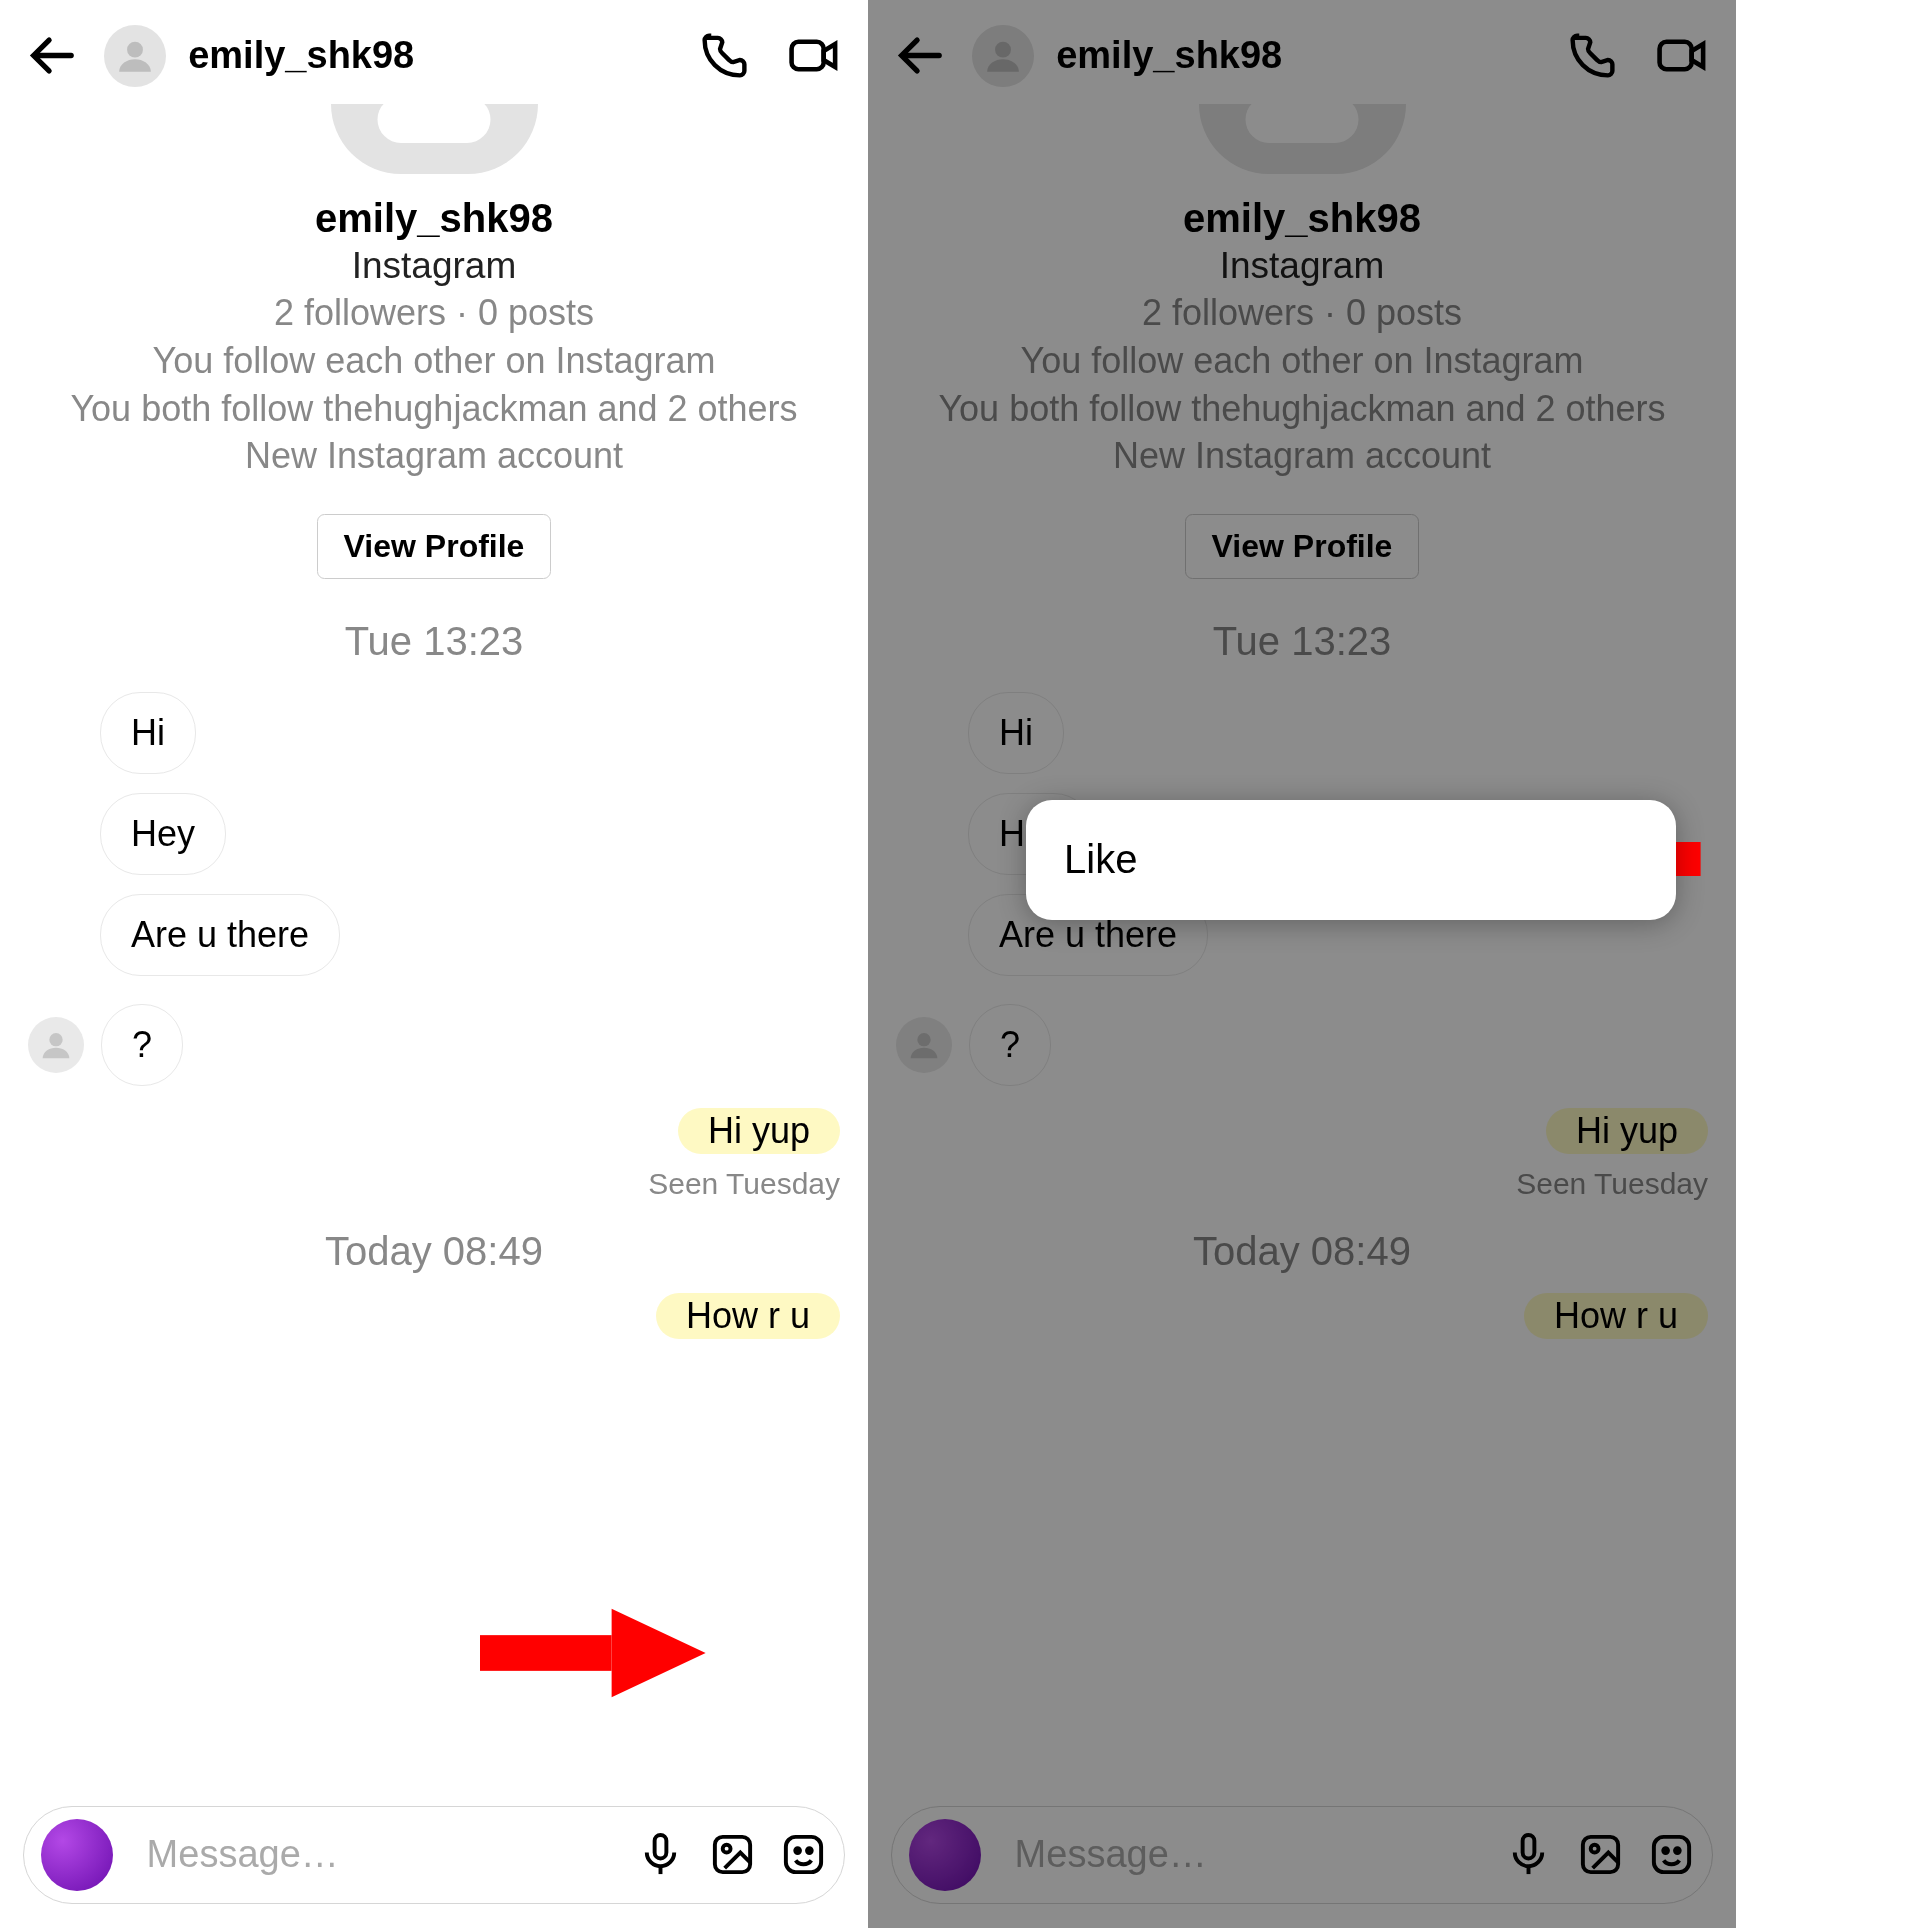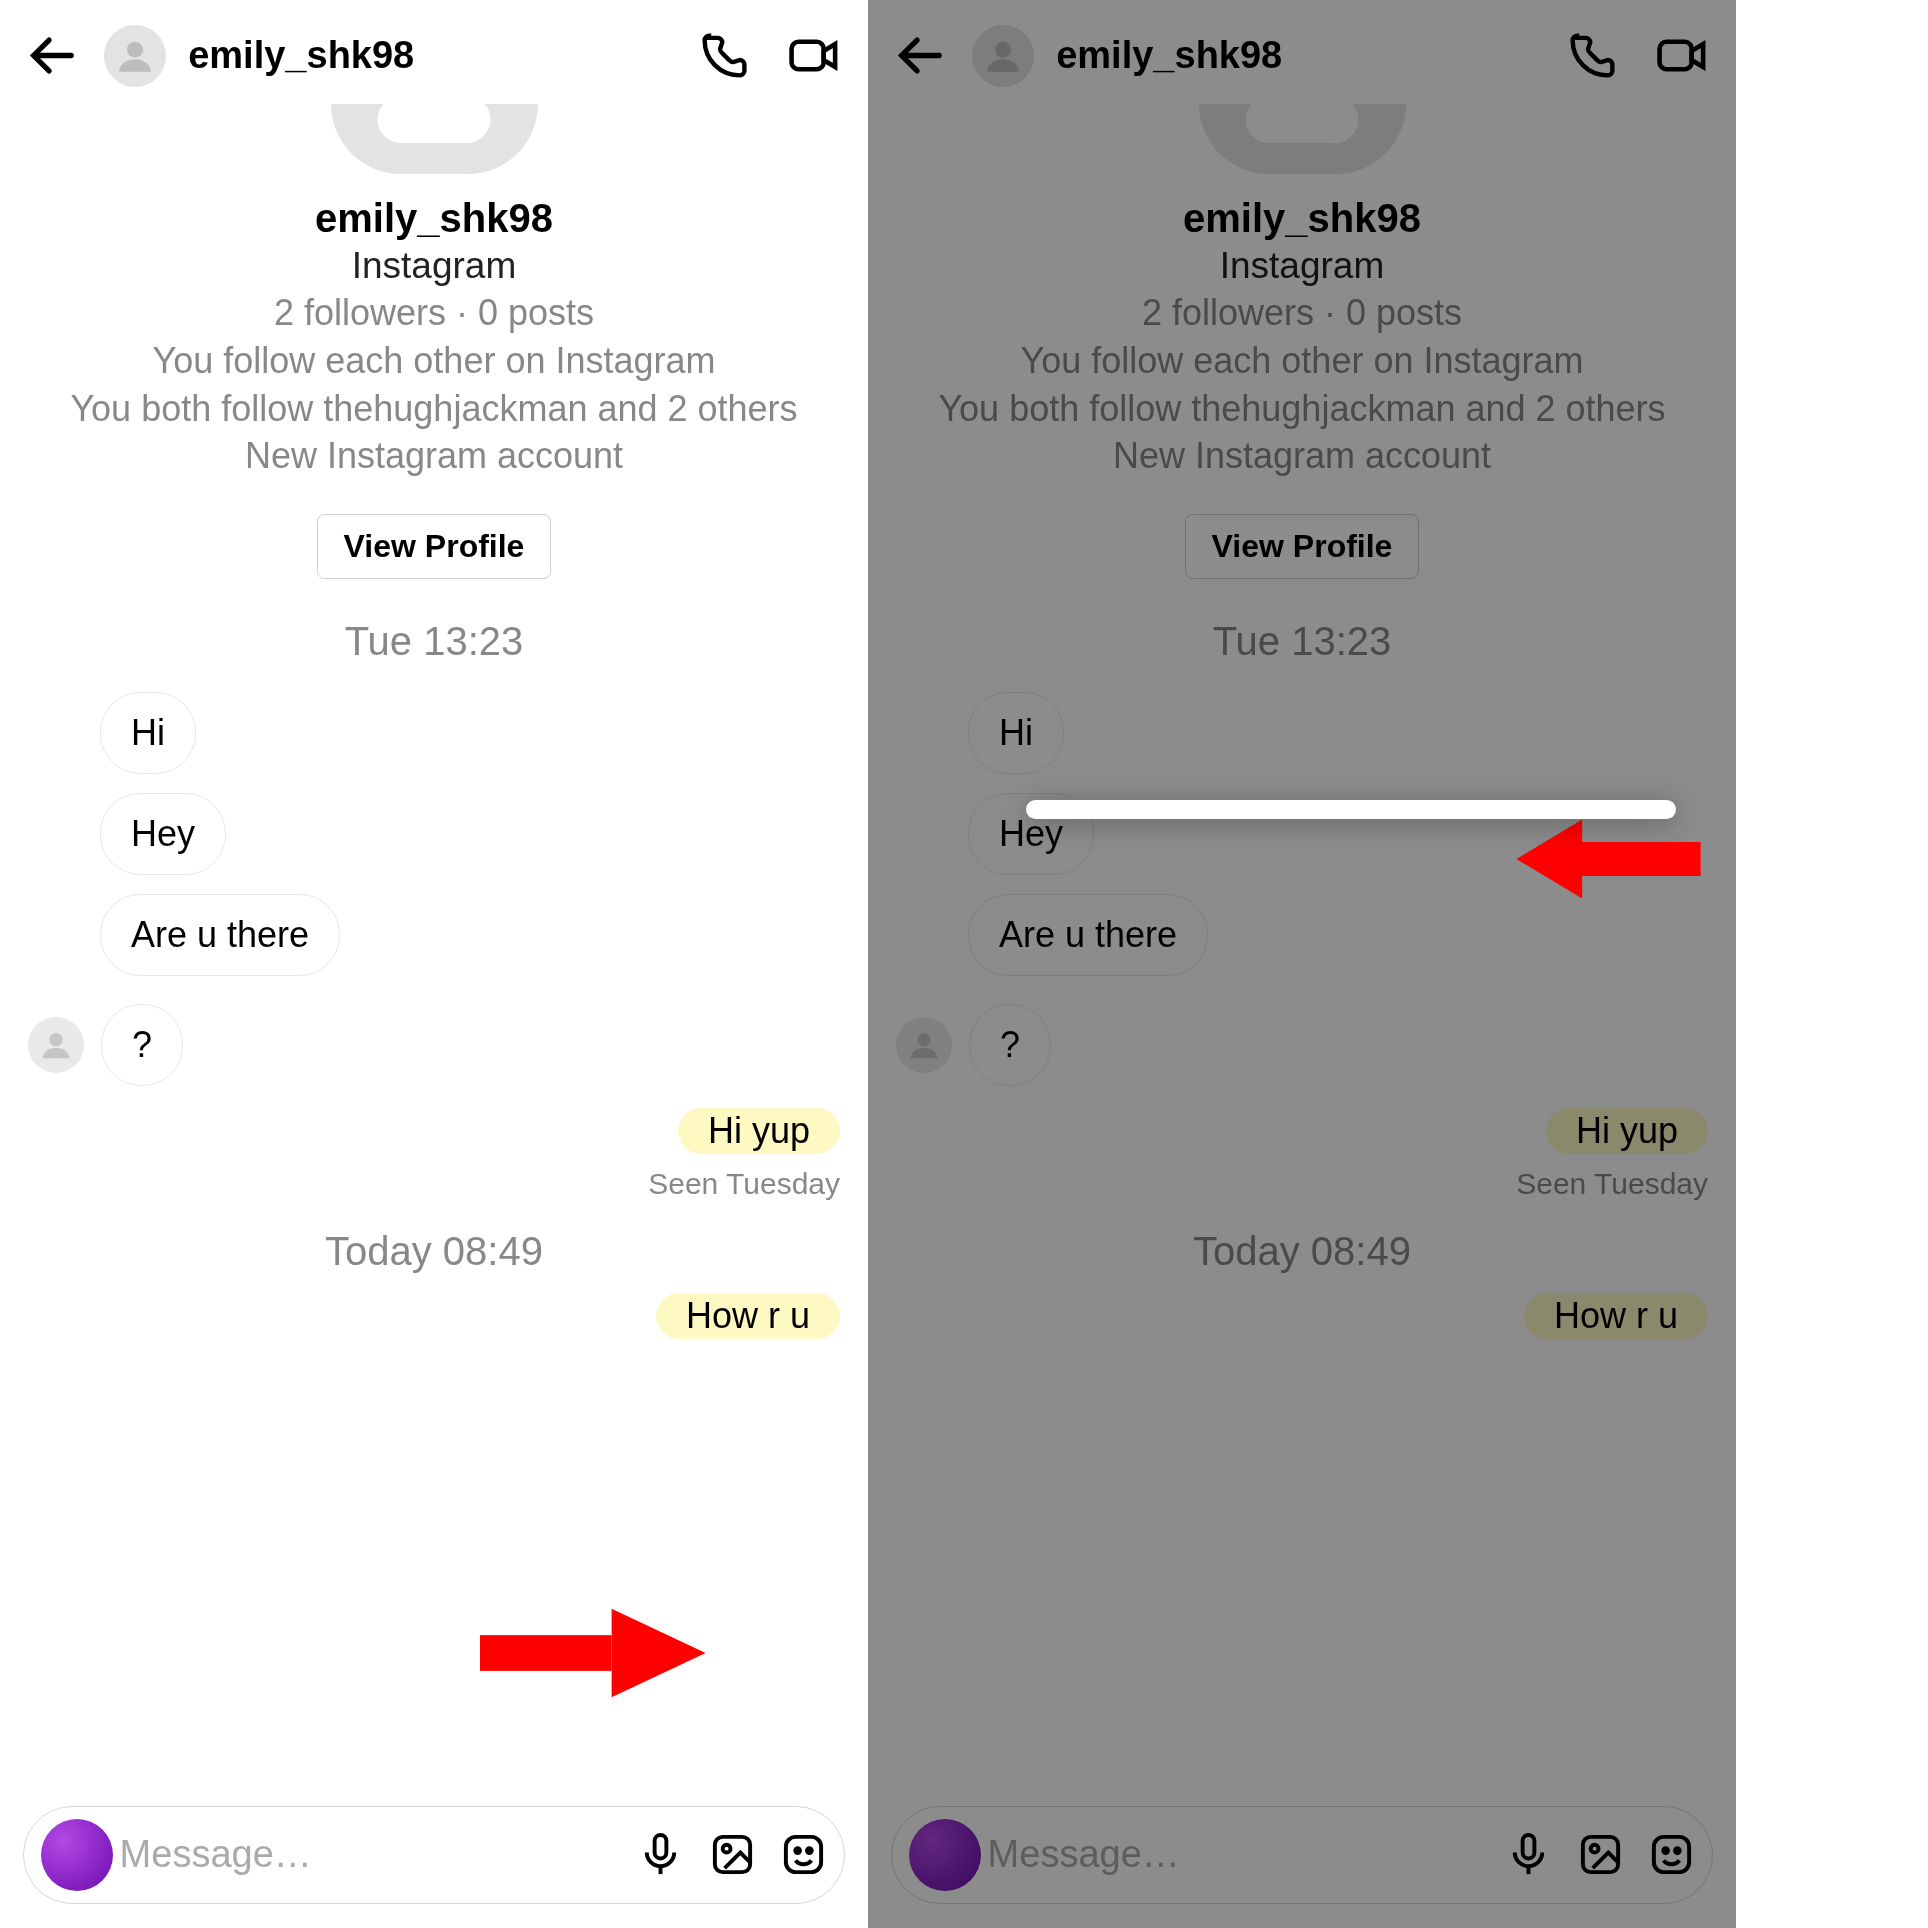--- a/index.html
+++ b/index.html
@@ -26,21 +26,21 @@
   .time-sep { text-align:center; color:#888; font-size:40px; margin:28px 0 19px 0; }
 
   .msgs { padding:0 28px; }
   .bubble-left { background:#fff; border:1.9px solid #e8e8e8; border-radius:40px; padding:19px 30px; font-size:36px; display:inline-block; margin:9.4px 0 9.4px 72px; }
   .row-left-last { display:flex; align-items:center; gap:17px; margin:9.4px 0; }
   .small-avatar { width:56px; height:56px; border-radius:50%; background:#e9e9e9; display:flex; align-items:center; justify-content:center; }
   .bubble-right { background:#fef9c3; border-radius:40px; padding:2px 30px; font-size:36px; display:inline-block; }
   .row-right { text-align:right; margin:13px 0; padding-right:0; }
   .seen { text-align:right; color:#888; font-size:30px; margin-top:5.6px; }
 
-  .composer { position:absolute; bottom:24.5px; left:22.6px; right:22.6px; border:1.9px solid #d6d6d6; border-radius:55px; height:98px; display:flex; align-items:center; padding:0 17px; gap:7px; background:#fff; }
+  .composer { position:absolute; bottom:24.5px; left:22.6px; right:22.6px; border:1.9px solid #d6d6d6; border-radius:55px; height:98px; display:flex; align-items:center; padding:0 17px; gap:34px; background:#fff; }
   .cam-btn { width:72px; height:72px; border-radius:50%; background:radial-gradient(circle at 30% 30%, #b348e6, #6a0dad); }
   .composer-input { flex:1; font-size:38px; color:#aaa; }
   .composer-icons { display:flex; gap:24.5px; }
 
   .red-arrow { position:absolute; z-index:80; }
 
   .popup { position:absolute; z-index:100; background:#fff; border-radius:26px; width:650px; left:158px; top:800px; padding:9.4px 0; box-shadow:0 3.8px 28px rgba(0,0,0,0.3); }
   .popup-item { padding:28px 38px; font-size:40px; cursor:pointer; }
 
   svg { display:block; }
@@ -234,20 +234,21 @@
               <rect x="3" y="3" width="18" height="18" rx="5"></rect>
               <circle cx="9" cy="10" r="1.2" fill="#000"></circle>
               <circle cx="15" cy="10" r="1.2" fill="#000"></circle>
               <path d="M8 15c1 1.5 2.5 2 4 2s3-.5 4-2"></path>
             </svg>
           </div>
       </div>
     </div>
 
     <div class="popup">
+      <div class="popup-item">Like</div>
     </div>
 
     <div class="red-arrow" style="top:812px; left:648px;">
       <svg width="185" height="94" viewBox="0 0 196 100">
           <polygon points="0,50 70,8 70,32 196,32 196,68 70,68 70,92" fill="#ff0000"></polygon>
         </svg>
     </div>
   </div>
 </div>
 

